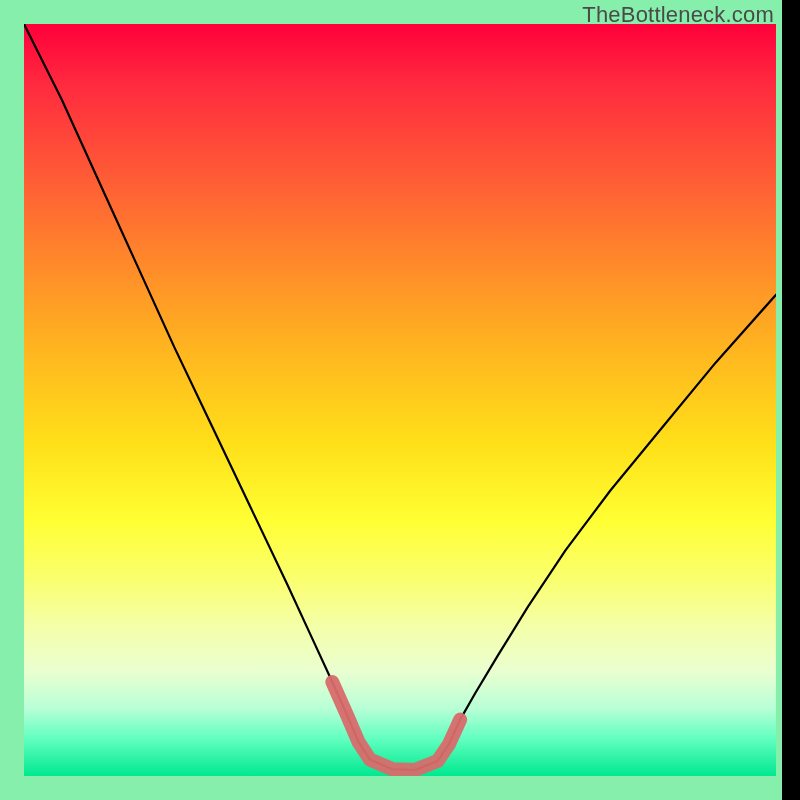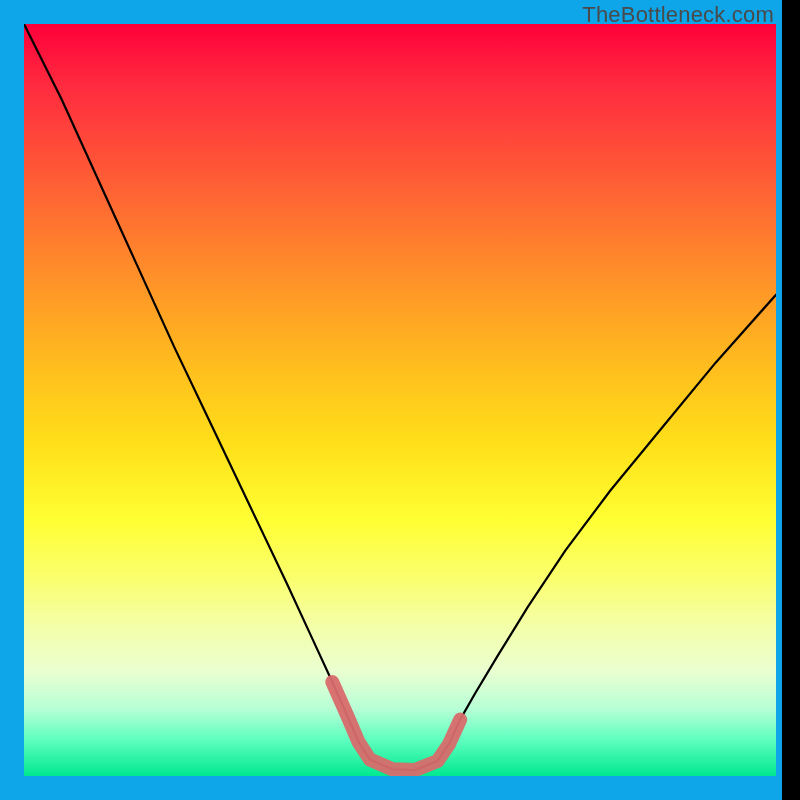--- a/index.html
+++ b/index.html
@@ -8,21 +8,21 @@
     width: 800px;
     height: 800px;
     background: #000;
     overflow: hidden;
     font-family: Arial, Helvetica, sans-serif;
   }
   .frame {
     position: relative;
     width: 782px;
     height: 800px;
-    background: #0ea5e9;
+    background: #86efac;
   }
   .plot-area {
     position: absolute;
     left: 24px;
     top: 24px;
     width: 752px;
     height: 752px;
     background: linear-gradient(
       to bottom,
       #ff003a 0%,

